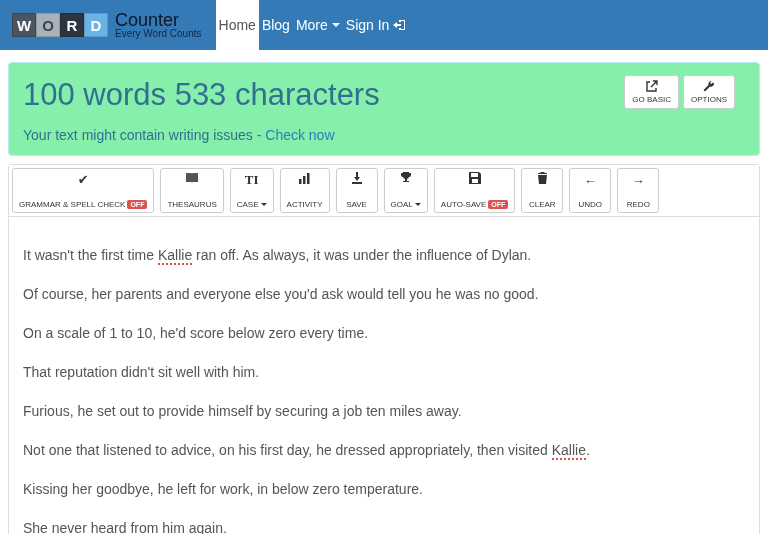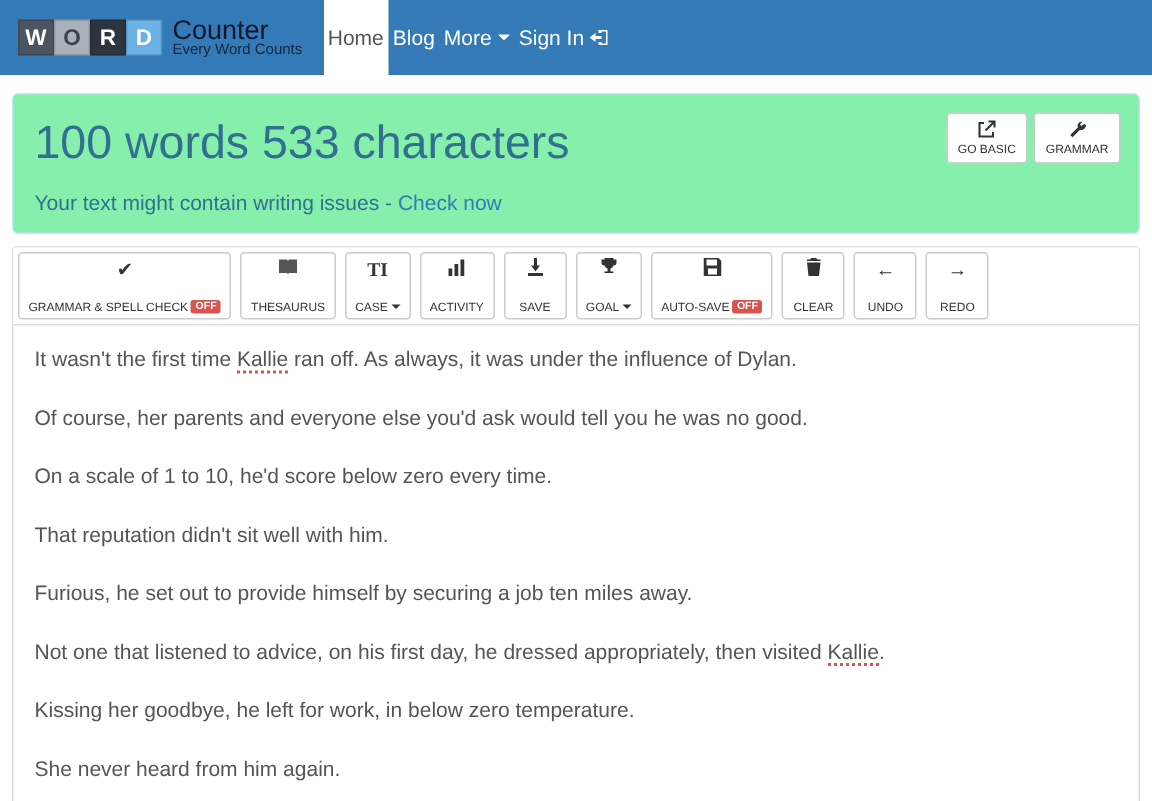--- a/index.html
+++ b/index.html
@@ -12,32 +12,32 @@
 .brand-text .big{font-size:18px;font-weight:500}
 .brand-text .small{font-size:10px;display:block;opacity:.85}
 .nav-tabs{display:flex;height:50px;align-items:stretch}
 .nav-item{display:flex;align-items:center;padding:0 3px;color:#fff;font-size:14px;cursor:pointer}
 .nav-item.active{background:#fff;color:#555}
 .caret{display:inline-block;width:0;height:0;margin-left:4px;vertical-align:middle;border-top:4px solid;border-right:4px solid transparent;border-left:4px solid transparent}
 .panel{margin:12px 8px 0;border:1px solid #bce8f1;background:#86efac;border-radius:4px;padding:14px 14px 12px;color:#31708f;position:relative}
 .panel h1{font-size:31px;font-weight:500;color:#31708f;margin-bottom:14px}
 .panel-sub{font-size:14px}
 .panel a{color:#337ab7;text-decoration:none}
-.panel-btns{position:absolute;top:12px;right:12px;display:flex;gap:4px}
+.panel-btns{position:absolute;top:12px;right:24px;display:flex;gap:4px}
 .pbtn{background:#fff;border:1px solid #ccc;border-radius:3px;padding:4px 7px;text-align:center;font-size:8px;color:#333;cursor:pointer;min-width:44px}
 .pbtn-icon{font-size:13px;display:block;margin-bottom:2px}
 .editor{margin:8px 8px 0;border:1px solid #ddd;border-radius:3px}
 .toolbar{display:flex;border-bottom:1px solid #ddd;background:#fff}
 .tbtn{border:1px solid #ccc;border-radius:3px;margin:3px;background:#fff;padding:3px 6px;text-align:center;cursor:pointer;min-width:42px}
 .tbtn-icon{font-size:13px;display:block;height:16px;line-height:16px;color:#333}
 .tbtn-label{font-size:8px;color:#333;white-space:nowrap;margin-top:12px;display:flex;align-items:center;justify-content:center;gap:2px}
 .badge-off{background:#d9534f;color:#fff;font-size:7px;padding:1px 3px;border-radius:2px;font-weight:bold}
 .tcaret{display:inline-block;width:0;height:0;border-top:3px solid #333;border-left:3px solid transparent;border-right:3px solid transparent;vertical-align:middle}
 .textarea{padding:12px 14px;font-size:14px;color:#555;min-height:270px;line-height:1.5}
-.textarea p{margin:0 0 18px}
+.textarea p{margin:16px 0 18px}
 .spell{border-bottom:2px dotted #d9534f}
 .signin-icon{margin-left:4px}
 svg{display:block}
 </style>
 </head>
 <body>
 
 <div class="navbar">
   <div class="brand">
     <span class="brand-tile t1">W</span>
@@ -80,21 +80,21 @@
           </svg>
       </span>
       <span>GO BASIC</span>
     </div>
     <div class="pbtn">
       <span class="pbtn-icon">
         <svg width="13" height="13" viewBox="0 0 13 13" fill="#333" style="margin:0 auto">
             <path d="M12 3.5a3 3 0 01-4 3L3 11.5 1.5 10l5-5a3 3 0 013-4l-1.5 2 1 1 2-1.5z"></path>
           </svg>
       </span>
-      <span>GRAMMAR</span>
+      <span>OPTIONS</span>
     </div>
   </div>
 </div>
 
 <div class="editor">
   <div class="toolbar">
     <div class="tbtn" style="min-width:120px">
       <span class="tbtn-icon">✔</span>
       <span class="tbtn-label">
           <span>GRAMMAR &amp; SPELL CHECK</span> 

